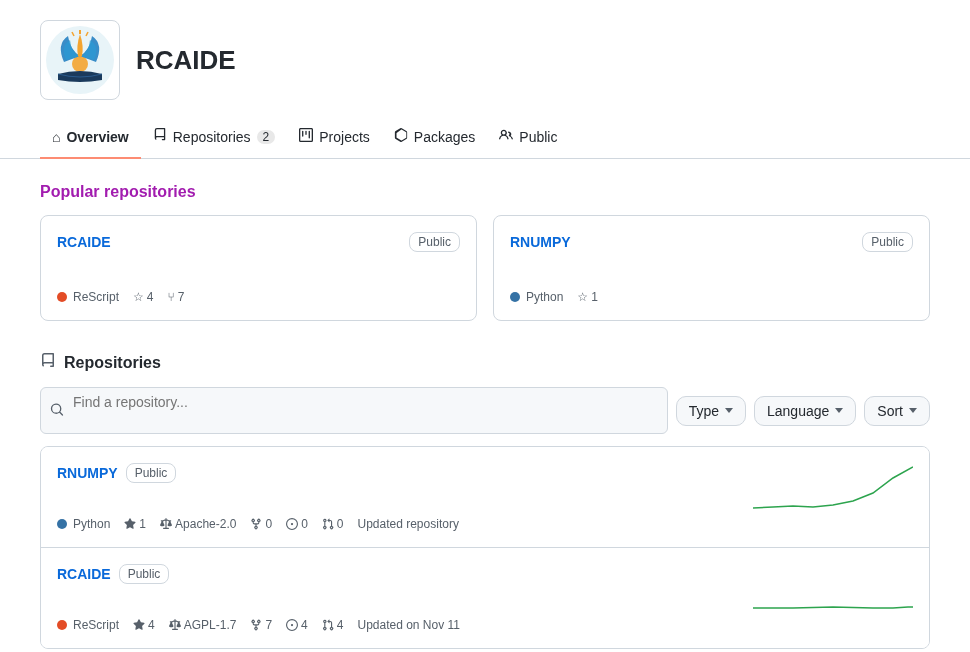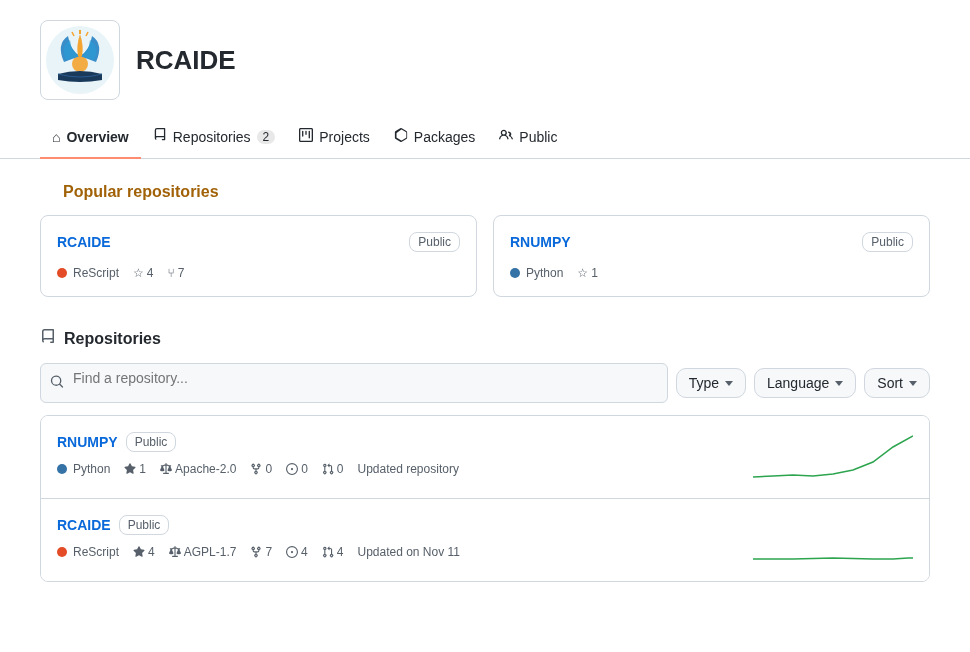--- a/index.html
+++ b/index.html
@@ -17,41 +17,41 @@
     .org-nav { display: flex; align-items: center; padding: 0 40px; border-bottom: 1px solid #d0d7de; background: #fff; }
     .nav-item { display: flex; align-items: center; gap: 6px; padding: 12px 12px; font-size: 14px; color: #24292f; cursor: pointer; border-bottom: 2px solid transparent; margin-bottom: -1px; text-decoration: none; white-space: nowrap; }
     .nav-item.active { border-bottom-color: #fd8c73; font-weight: 600; color: #24292f; }
     .nav-badge { background: #e8e8e8; border-radius: 20px; padding: 0 6px; font-size: 12px; color: #24292f; }
     .nav-icon { font-size: 14px; }
 
     
     .content { padding: 24px 40px; background: #fff; }
 
     
-    .section-title { font-size: 16px; font-weight: 600; margin-bottom: 14px; color: #a16207; margin-left: 23px; }
+    .section-title { font-size: 16px; font-weight: 600; margin-bottom: 14px; color: #a21caf; }
     .popular-grid { display: grid; grid-template-columns: 1fr 1fr; gap: 16px; margin-bottom: 32px; }
     .repo-card { border: 1px solid #d0d7de; border-radius: 8px; padding: 16px; background: #fff; }
     .repo-card-header { display: flex; justify-content: space-between; align-items: center; margin-bottom: 14px; }
     .repo-card-name { font-size: 14px; font-weight: 600; color: #0969da; cursor: pointer; }
     .badge-public { border: 1px solid #d0d7de; border-radius: 8px; padding: 2px 8px; font-size: 12px; color: #57606a; }
     .repo-card-meta { display: flex; align-items: center; gap: 14px; font-size: 12px; color: #57606a; }
     .lang-dot { width: 10px; height: 10px; border-radius: 50%; display: inline-block; margin-right: 3px; }
     .lang-dot.rescript { background: #e34c26; }
     .lang-dot.python { background: #3572a5; }
-    .meta-item { display: flex; align-items: center; gap: 3px; }
+    .meta-item { display: flex; align-items: center; gap: 3px; margin-top: 24px; }
 
     
     .repos-section { }
     .repos-header { display: flex; align-items: center; gap: 8px; margin-bottom: 14px; font-size: 16px; font-weight: 600; }
 
     
     .repos-filters { display: flex; align-items: center; gap: 8px; margin-bottom: 12px; }
     .search-wrapper { flex: 1; position: relative; }
     .search-icon-inside { position: absolute; left: 10px; top: 50%; transform: translateY(-50%); color: #57606a; font-size: 14px; }
-    .search-input { width: 100%; padding: 6px 12px 16px 32px; border: 1px solid #d0d7de; border-radius: 6px; font-size: 14px; color: #24292f; background: #f6f8fa; outline: none; }
+    .search-input { width: 100%; padding: 6px 12px 23px 32px; border: 1px solid #d0d7de; border-radius: 6px; font-size: 14px; color: #24292f; background: #f6f8fa; outline: none; }
     .filter-btn { display: flex; align-items: center; gap: 4px; padding: 6px 12px; border: 1px solid #d0d7de; border-radius: 10px; background: #f6f8fa; font-size: 14px; cursor: pointer; color: #24292f; white-space: nowrap; }
 
     
     .repo-list { border: 1px solid #d0d7de; border-radius: 8px; overflow: hidden; }
     .repo-list-item { padding: 16px; border-bottom: 1px solid #d0d7de; background: #fff; display: flex; align-items: flex-start; justify-content: space-between; }
     .repo-list-item:last-child { border-bottom: none; }
     .repo-list-info { flex: 1; }
     .repo-list-name-row { display: flex; align-items: center; gap: 8px; margin-bottom: 10px; }
     .repo-list-name { font-size: 14px; font-weight: 600; color: #0969da; cursor: pointer; }
     .repo-list-meta { display: flex; align-items: center; gap: 14px; font-size: 12px; color: #57606a; flex-wrap: wrap; }

